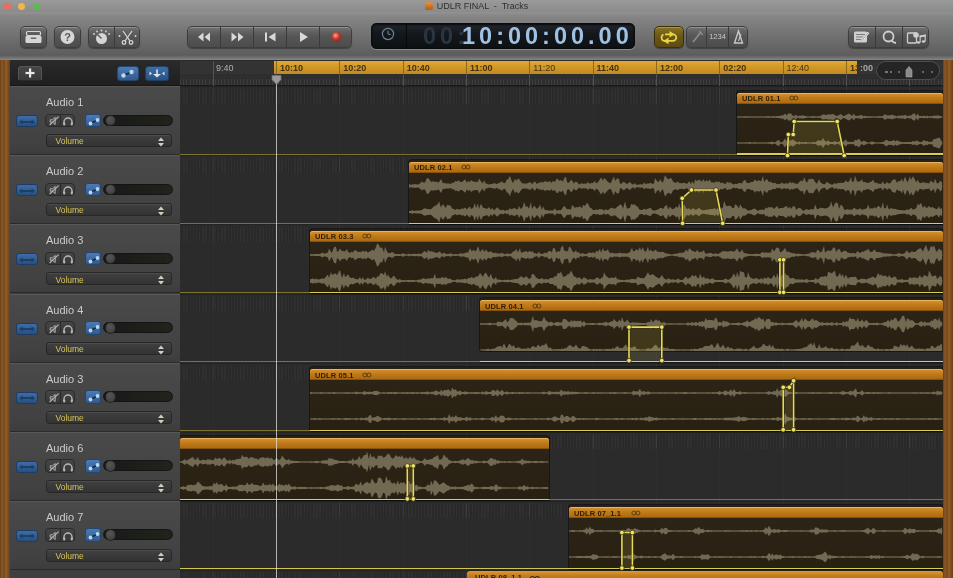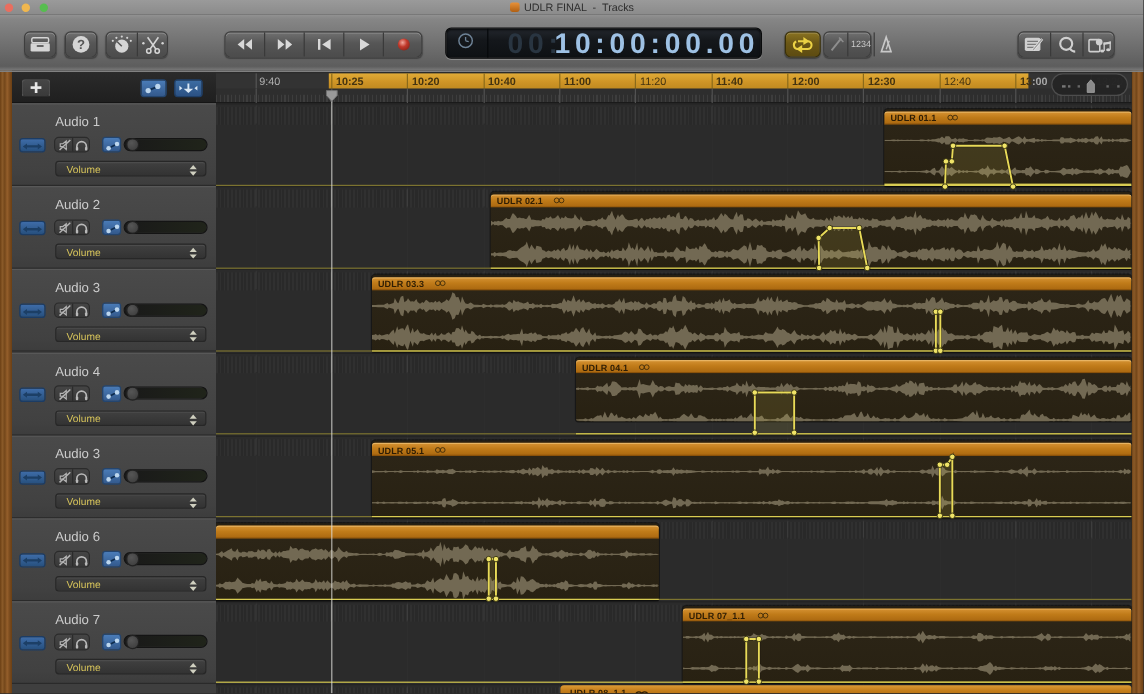--- a/index.html
+++ b/index.html
@@ -156,21 +156,21 @@
 <div class="abs" style="left:406px;top:24px;width:1px;height:24px;background:#06080a"></div>
 <div class="abs" id="lcddim">00:</div>
 <div class="abs" id="lcddigits">10:00:00.00</div>
 <div class="tbtn" style="left:654px;width:30px;background:linear-gradient(#8a7322,#6b5716 45%,#5d4b11);border-color:#3a3008">
       <svg width="28" height="20" viewBox="0 0 28 20" style="position:absolute;left:0;top:0">
         <path d="M10,7.3 h8 a3.3,3.3 0 0 1 0,6.6 h-8 a3.3,3.3 0 0 1 -1.5,-6.3" fill="none" stroke="#ecd245" stroke-width="1.7"></path>
         <path d="M14.5,3.9 L19.5,7.3 L14.5,10.6 Z" fill="#ecd245"></path>
         <path d="M13.5,10.6 L8.5,13.9 L13.5,17.2 Z" fill="#ecd245"></path>
       </svg>
     </div>
-<div class="tbtn" style="left:686px;width:40px">
+<div class="tbtn" style="left:686px;width:62px">
       <div class="seg" style="left:0;width:20px">
         <svg width="19" height="20" viewBox="0 0 19 20" style="position:absolute;left:0;top:0">
           <line x1="6" y1="15" x2="14" y2="5" stroke="#8e8e8e" stroke-width="1.6"></line>
           <line x1="12.2" y1="4.2" x2="15.8" y2="8" stroke="#8e8e8e" stroke-width="1.2"></line>
         </svg>
       </div>
       <div class="seg" style="left:20px;width:22px;text-align:center;font-size:7.5px;color:#c9c9c9;line-height:20px">1234</div>
       <div class="seg" style="left:42px;width:20px">
         <svg width="19" height="20" viewBox="0 0 19 20" style="position:absolute;left:0;top:0">
           <path d="M9.5,4 L13.5,16 L5.5,16 Z" fill="none" stroke="#c9c9c9" stroke-width="1.4"></path>
@@ -521,28 +521,28 @@
 <div class="abs" style="left:222.7px;top:0;width:1px;height:13.5px;background:#8a6a1a"></div>
 <div class="abs" style="left:286.0px;top:0;width:1px;height:13.5px;background:#8a6a1a"></div>
 <div class="abs" style="left:349.3px;top:0;width:1px;height:13.5px;background:#8a6a1a"></div>
 <div class="abs" style="left:412.6px;top:0;width:1px;height:13.5px;background:#8a6a1a"></div>
 <div class="abs" style="left:476.0px;top:0;width:1px;height:13.5px;background:#8a6a1a"></div>
 <div class="abs" style="left:539.3px;top:0;width:1px;height:13.5px;background:#8a6a1a"></div>
 <div class="abs" style="left:602.6px;top:0;width:1px;height:13.5px;background:#8a6a1a"></div>
 <div class="abs" style="left:666.0px;top:0;width:1px;height:13.5px;background:#8a6a1a"></div>
 <div class="abs" style="left:729.3px;top:0;width:1px;height:13.5px;background:#555"></div>
 <div class="rlabel" style="left:36.0px;color:#b0b0b0">9:40</div>
-<div class="rlabel" style="left:100.0px;color:#443310;font-weight:bold">10:25</div>
+<div class="rlabel" style="left:100.0px;color:#443310;font-weight:bold">10:10</div>
 <div class="rlabel" style="left:163.3px;color:#443310;font-weight:bold">10:20</div>
 <div class="rlabel" style="left:226.7px;color:#443310;font-weight:bold">10:40</div>
 <div class="rlabel" style="left:290.0px;color:#443310;font-weight:bold">11:00</div>
 <div class="rlabel" style="left:353.3px;color:#443310;font-weight:normal">11:20</div>
 <div class="rlabel" style="left:416.6px;color:#443310;font-weight:bold">11:40</div>
 <div class="rlabel" style="left:480.0px;color:#443310;font-weight:bold">12:00</div>
-<div class="rlabel" style="left:543.3px;color:#443310;font-weight:bold">12:30</div>
+<div class="rlabel" style="left:543.3px;color:#443310;font-weight:bold">02:20</div>
 <div class="rlabel" style="left:606.6px;color:#443310;font-weight:normal">12:40</div>
 <div class="rlabel" style="left:670.0px;color:#443310;font-weight:bold">13<span style="color:#a8a8a8">:00</span></div>
 <div class="rlabel" style="left:733.3px;color:#7a7a7a;opacity:0.45">13:20</div>
 </div>
 <div class="abs" id="tickstrip">
 <div class="abs" style="left:0;top:5px;width:763px;height:6px;background:repeating-linear-gradient(90deg,#3d3d3d 0 1px,transparent 1px 3.17px)"></div>
 <div class="abs" style="left:32.7px;top:0;width:1px;height:11.5px;background:#525252"></div>
 <div class="abs" style="left:96.0px;top:0;width:1px;height:11.5px;background:#525252"></div>
 <div class="abs" style="left:159.3px;top:0;width:1px;height:11.5px;background:#525252"></div>
 <div class="abs" style="left:222.7px;top:0;width:1px;height:11.5px;background:#525252"></div>

